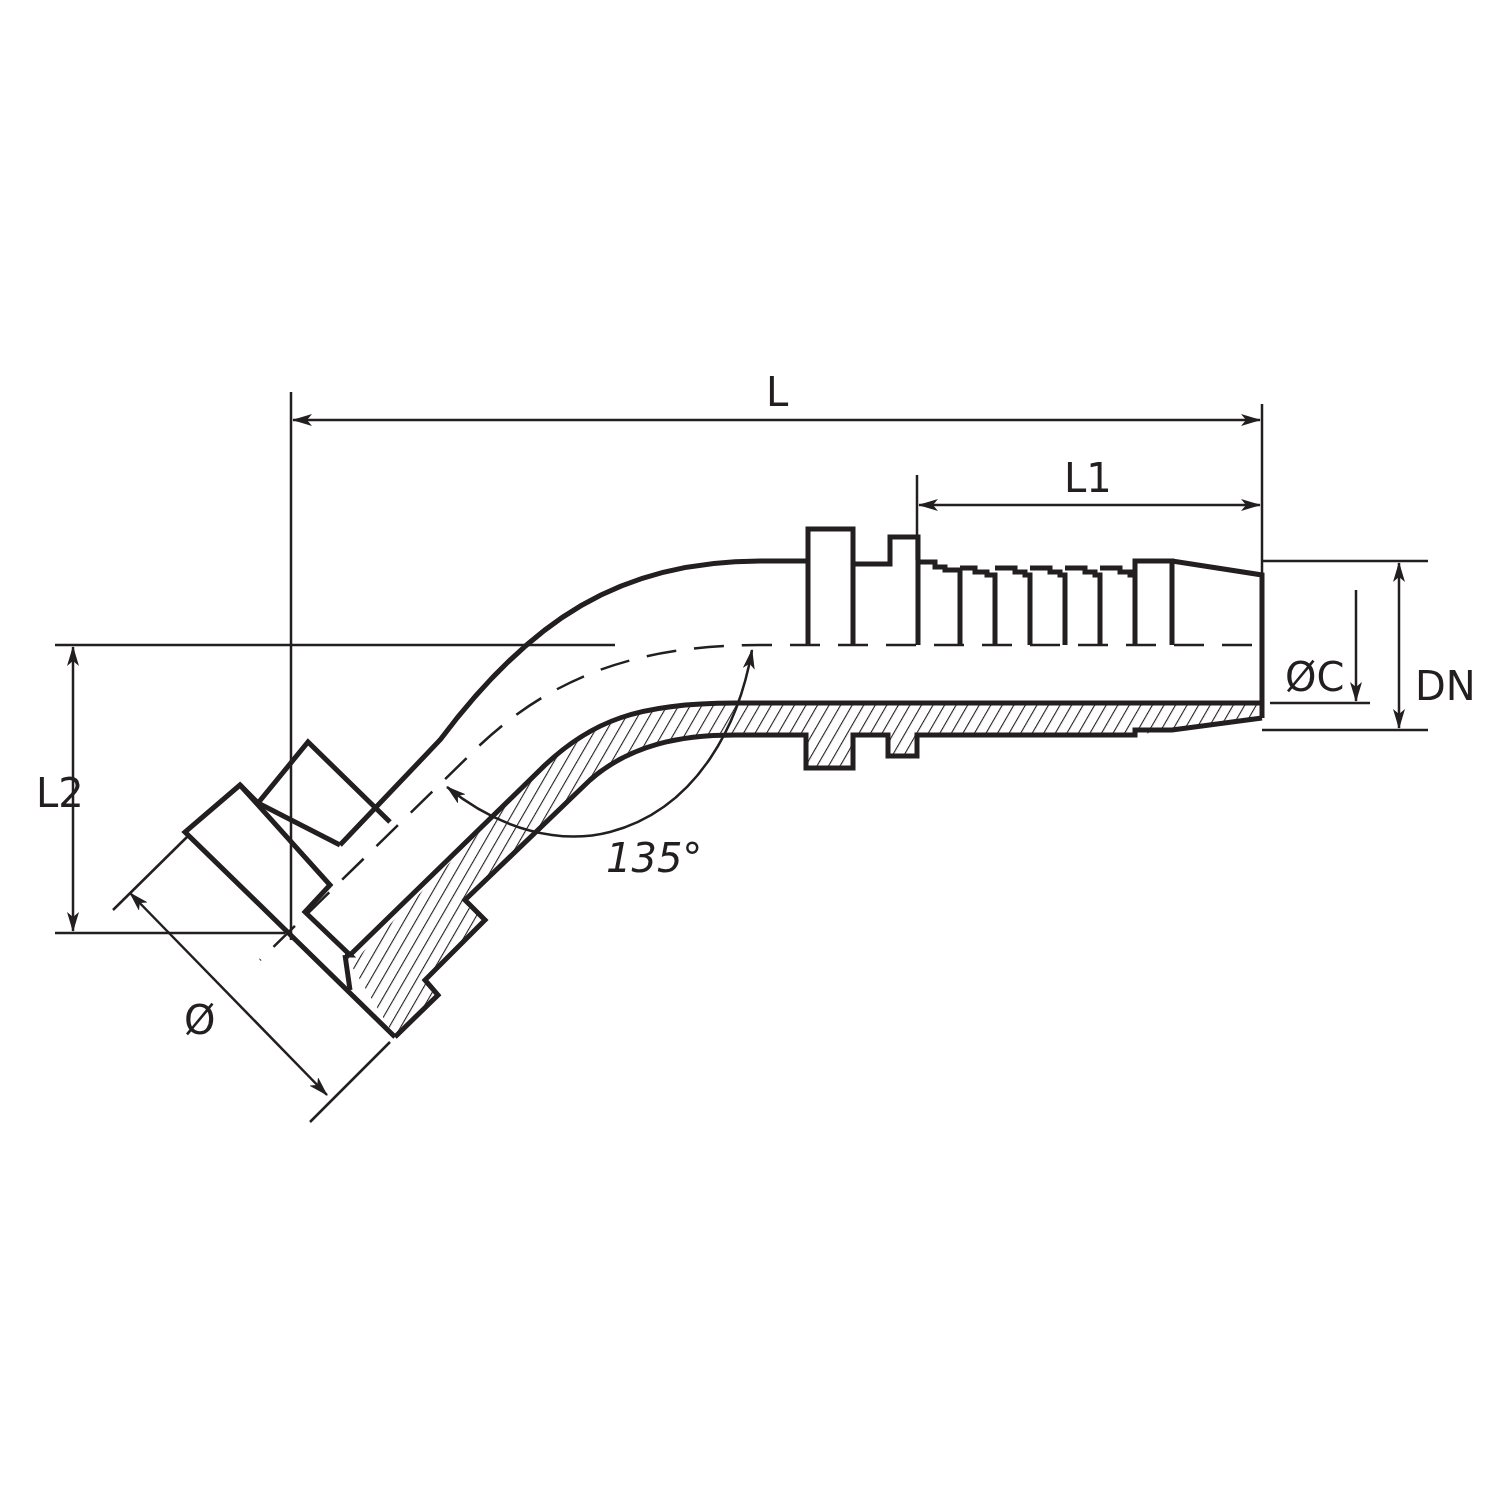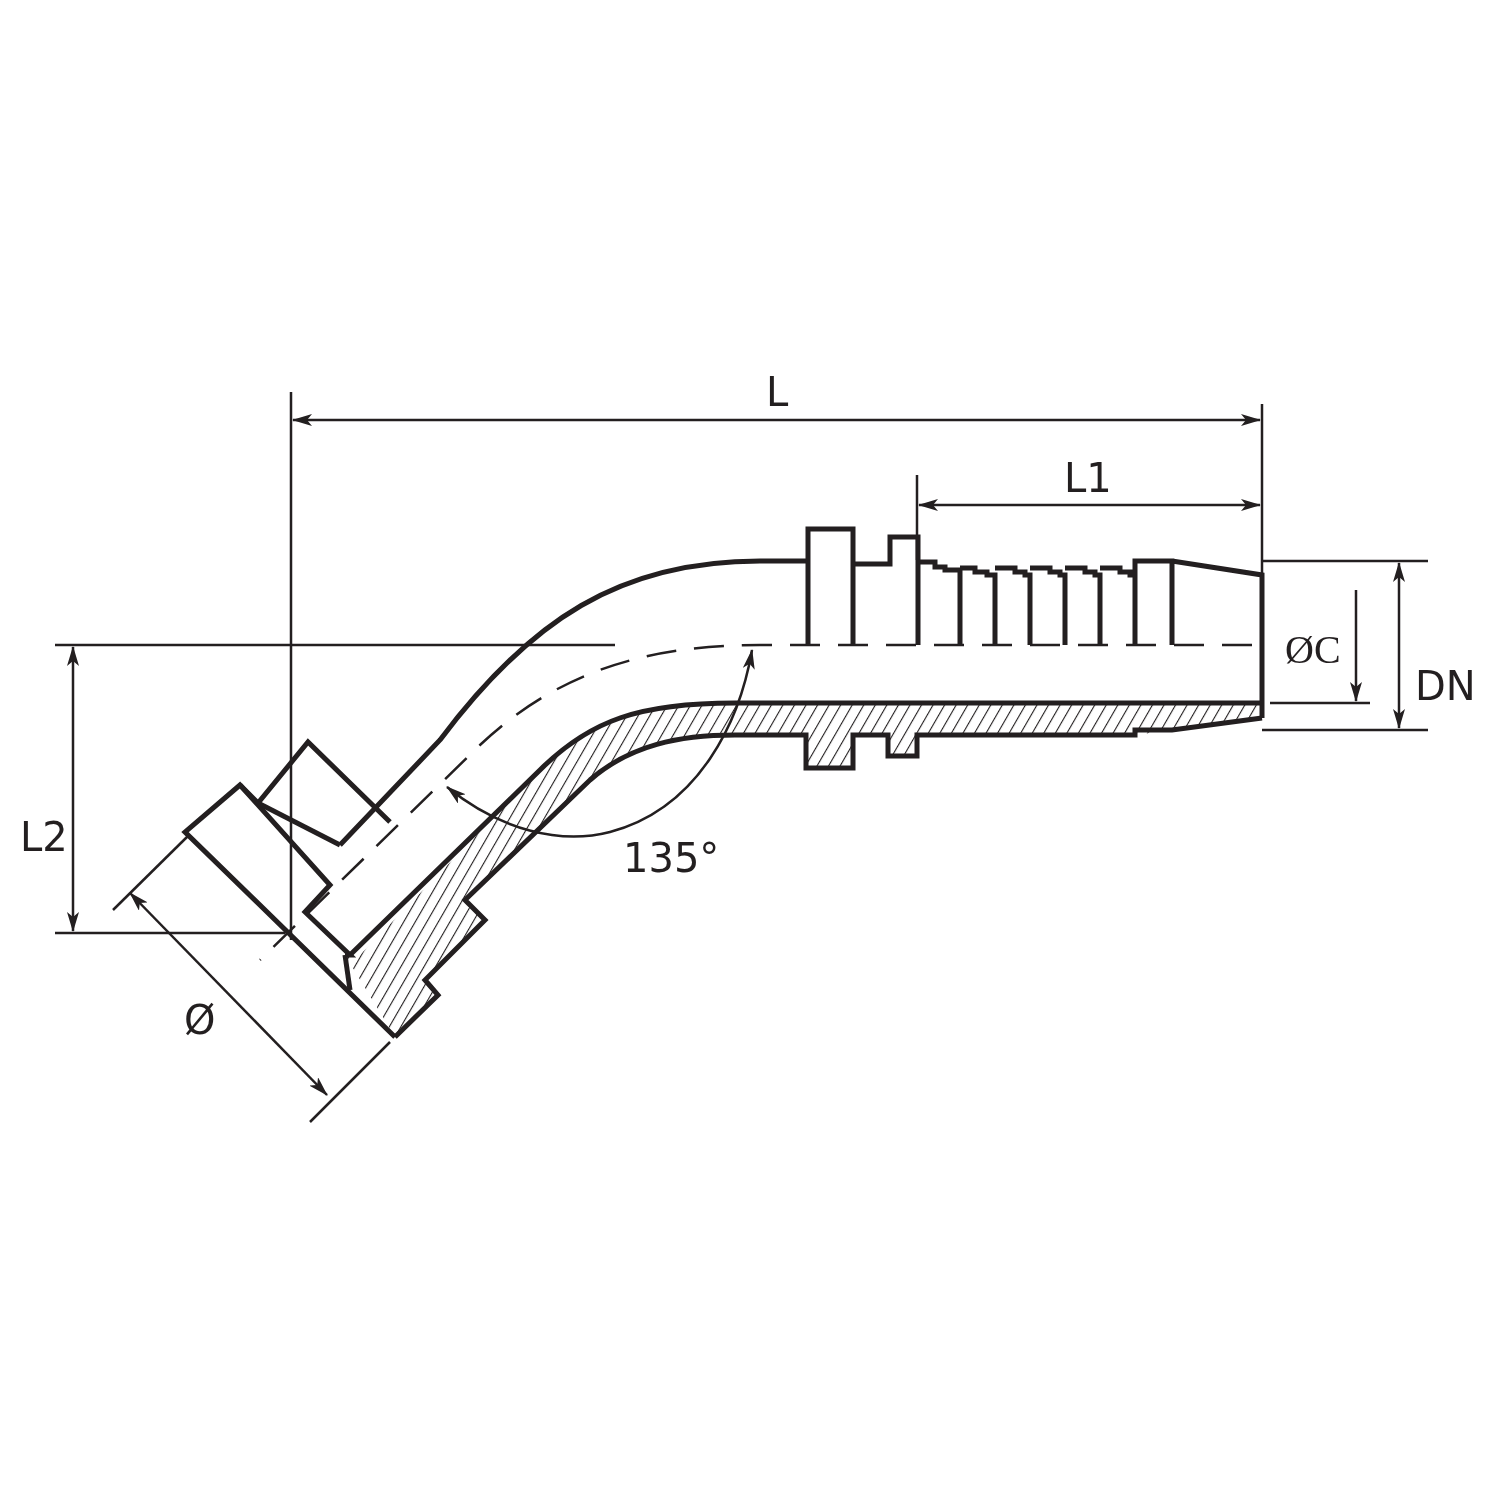--- a/index.html
+++ b/index.html
@@ -66,18 +66,18 @@
       <path d="M395,1037 L185,832 L240,785 L258,803 L308,742 L390,822"></path>
       <path d="M240,785 L330,885 L305,912 L350,955 L345,955"></path>
       <path d="M258,803 L340,845"></path>
       <path d="M345,955 L350,990"></path>
     </g>
   </g>
 </svg>
 
 <div class="lbl" style="left:766px; top:372px;">L</div>
 <div class="lbl" style="left:1064px; top:458px;">L1</div>
-<div class="lbl" style="left:20px; top:773px;margin-top:44px;">L2</div>
+<div class="lbl" style="left:36px; top:773px;">L2</div>
 <div class="lbl" style="left:184px; top:1000px;">Ø</div>
-<div class="lbl" style="left:1285px; top:630px;font-family:Liberation Serif, serif;">ØC</div>
+<div class="lbl" style="left:1285px; top:657px;">ØC</div>
 <div class="lbl" style="left:1415px; top:630px;margin-top:36px;">DN</div>
-<div class="lbl" style="left:623px; top:838px;">135°</div>
+<div class="lbl" style="left:606px; top:838px;font-style:italic;">135°</div>
 </div>
 
 </body></html>

